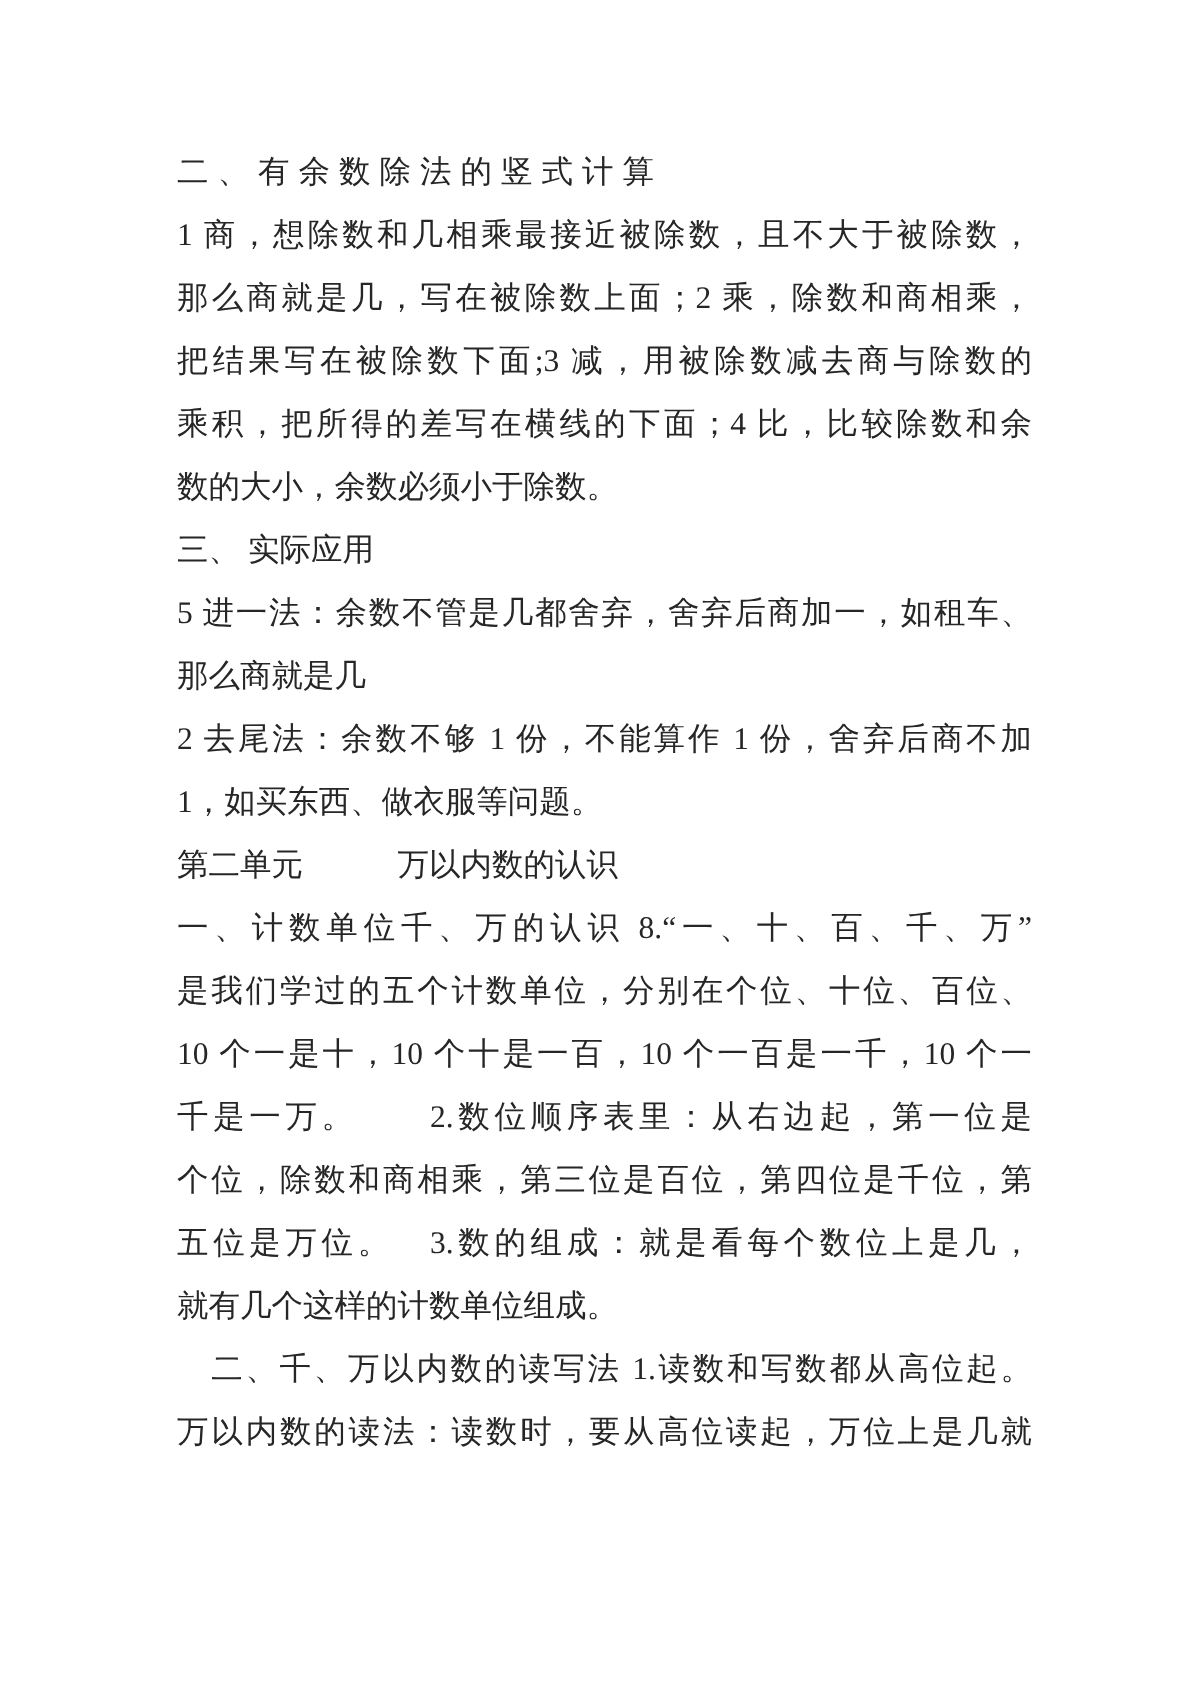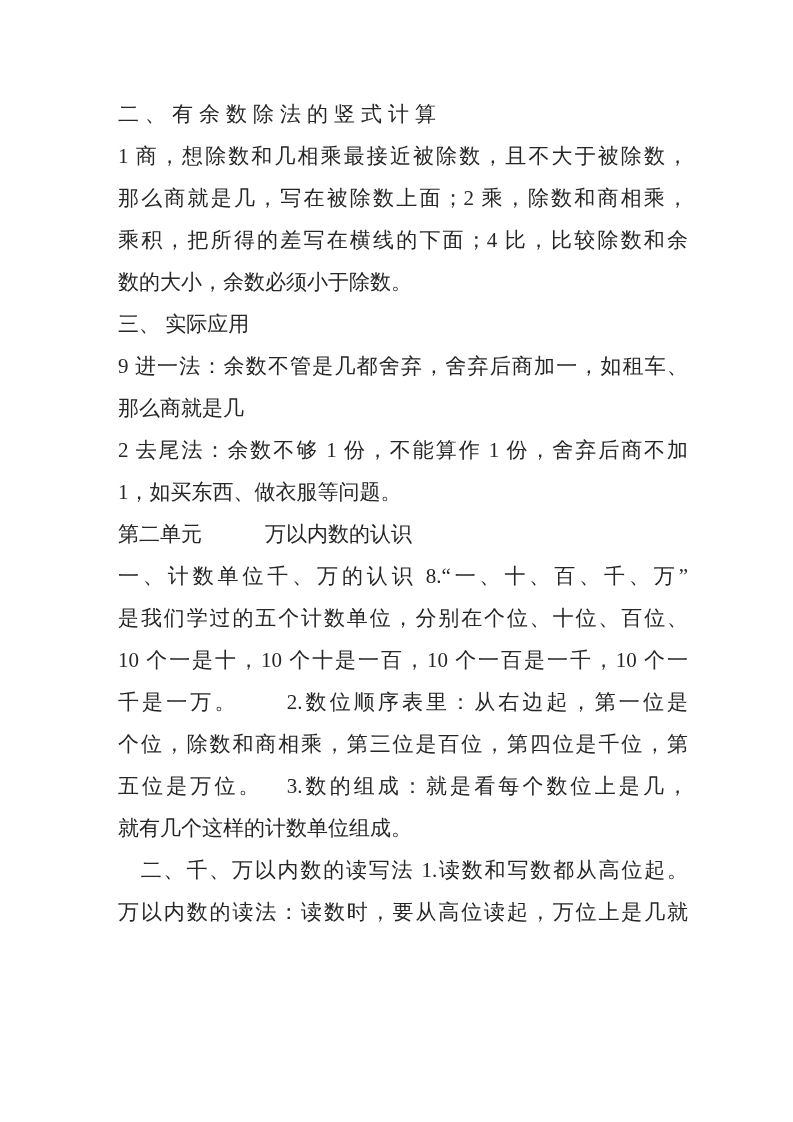--- a/index.html
+++ b/index.html
@@ -38,24 +38,25 @@
   }
 </style>
 </head>
 <body>
 
 <div class="page">
   <div class="text-block" id="text-block">
       <div class="line spaced">二、有余数除法的竖式计算</div>
       <div class="line justify">1 商，想除数和几相乘最接近被除数，且不大于被除数，</div>
       <div class="line justify">那么商就是几，写在被除数上面；2 乘，除数和商相乘，</div>
+      <div class="line justify">把结果写在被除数下面;3 减，用被除数减去商与除数的</div>
       <div class="line justify">乘积，把所得的差写在横线的下面；4 比，比较除数和余</div>
       <div class="line">数的大小，余数必须小于除数。</div>
       <div class="line">三、 实际应用</div>
-      <div class="line justify">9 进一法：余数不管是几都舍弃，舍弃后商加一，如租车、</div>
+      <div class="line justify">5 进一法：余数不管是几都舍弃，舍弃后商加一，如租车、</div>
       <div class="line">那么商就是几</div>
       <div class="line justify">2 去尾法：余数不够 1 份，不能算作 1 份，舍弃后商不加</div>
       <div class="line">1，如买东西、做衣服等问题。</div>
       <div class="line">第二单元　　　万以内数的认识</div>
       <div class="line justify">一、计数单位千、万的认识 8.“一、十、百、千、万”</div>
       <div class="line justify">是我们学过的五个计数单位，分别在个位、十位、百位、</div>
       <div class="line justify">10 个一是十，10 个十是一百，10 个一百是一千，10 个一</div>
       <div class="line justify">千是一万。　　2.数位顺序表里：从右边起，第一位是</div>
       <div class="line justify">个位，除数和商相乘，第三位是百位，第四位是千位，第</div>
       <div class="line justify">五位是万位。　3.数的组成：就是看每个数位上是几，</div>

